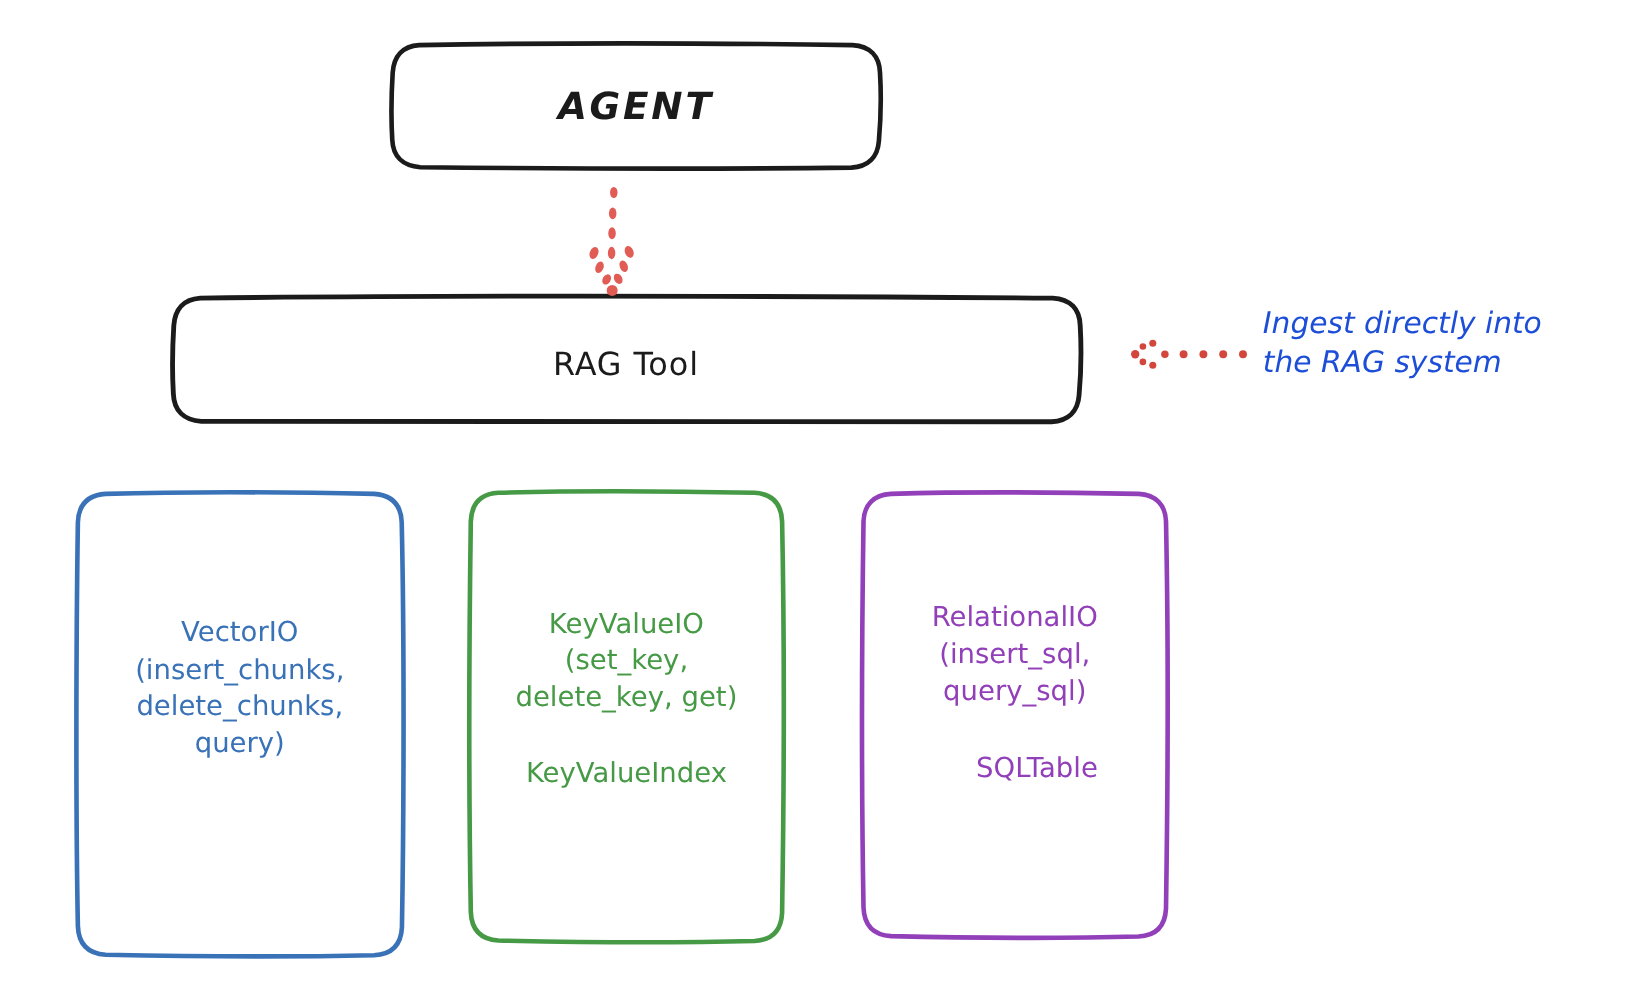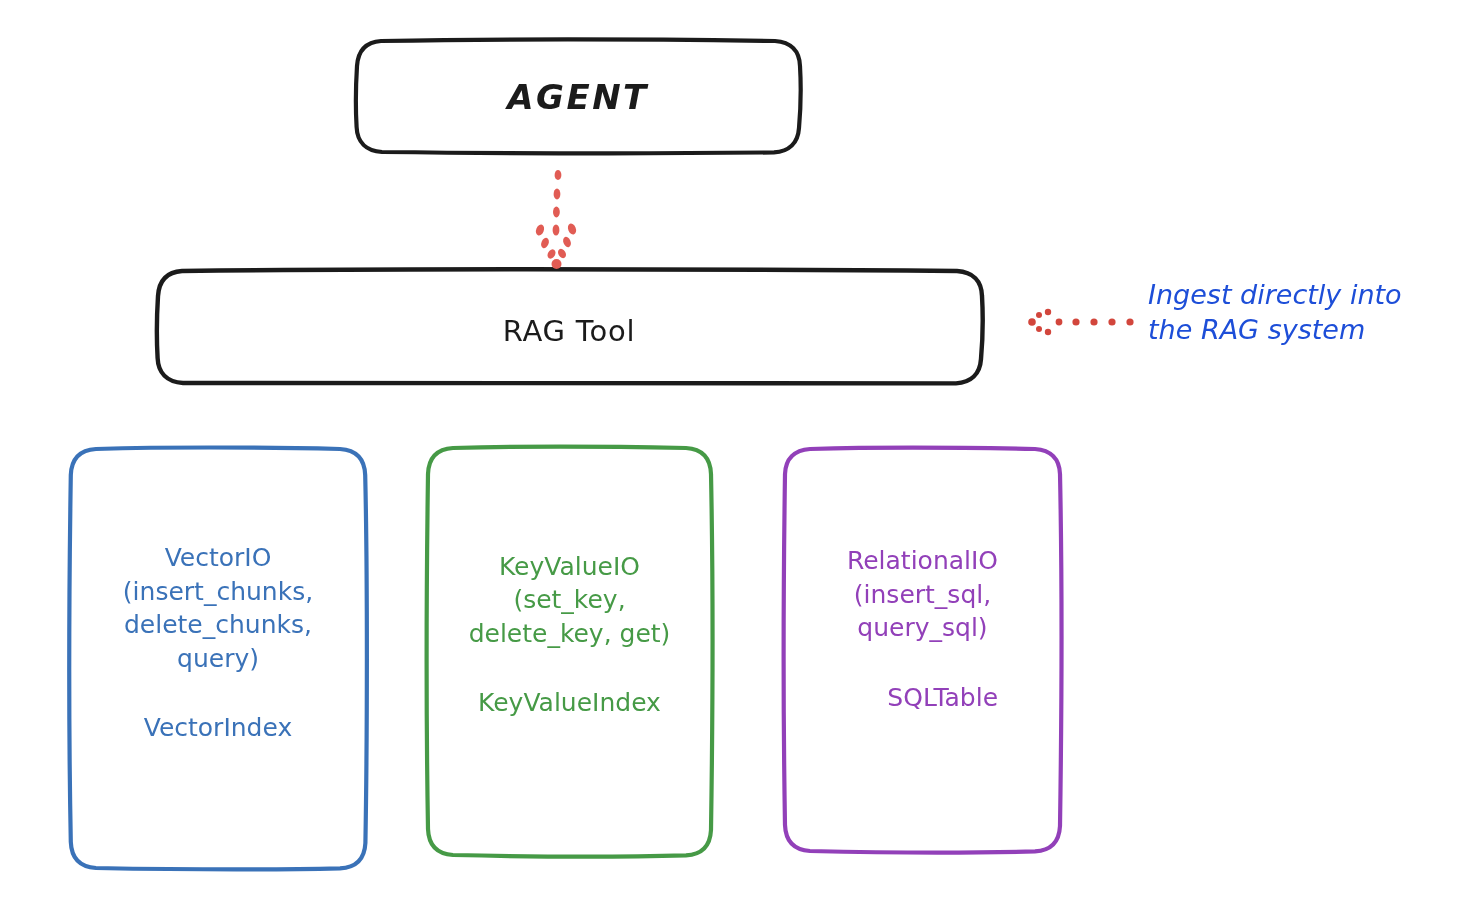--- a/index.html
+++ b/index.html
@@ -220,21 +220,20 @@
 <div class="node node-ragtool">
   <span class="dark-label label-ragtool">RAG Tool</span>
 </div>
 
 <div class="node node-vectorio">
   <div class="inner">
     <span class="provider-text provider-api">VectorIO
 (insert_chunks,
 delete_chunks,
 query)</span>
-    <span class="provider-text provider-index">VectorIndex</span>
   </div>
 </div>
 
 <div class="node node-keyvalueio">
   <div class="inner">
     <span class="provider-text provider-api">KeyValueIO
 (set_key,
 delete_key, get)</span>
     <span class="provider-text provider-index">KeyValueIndex</span>
   </div>

